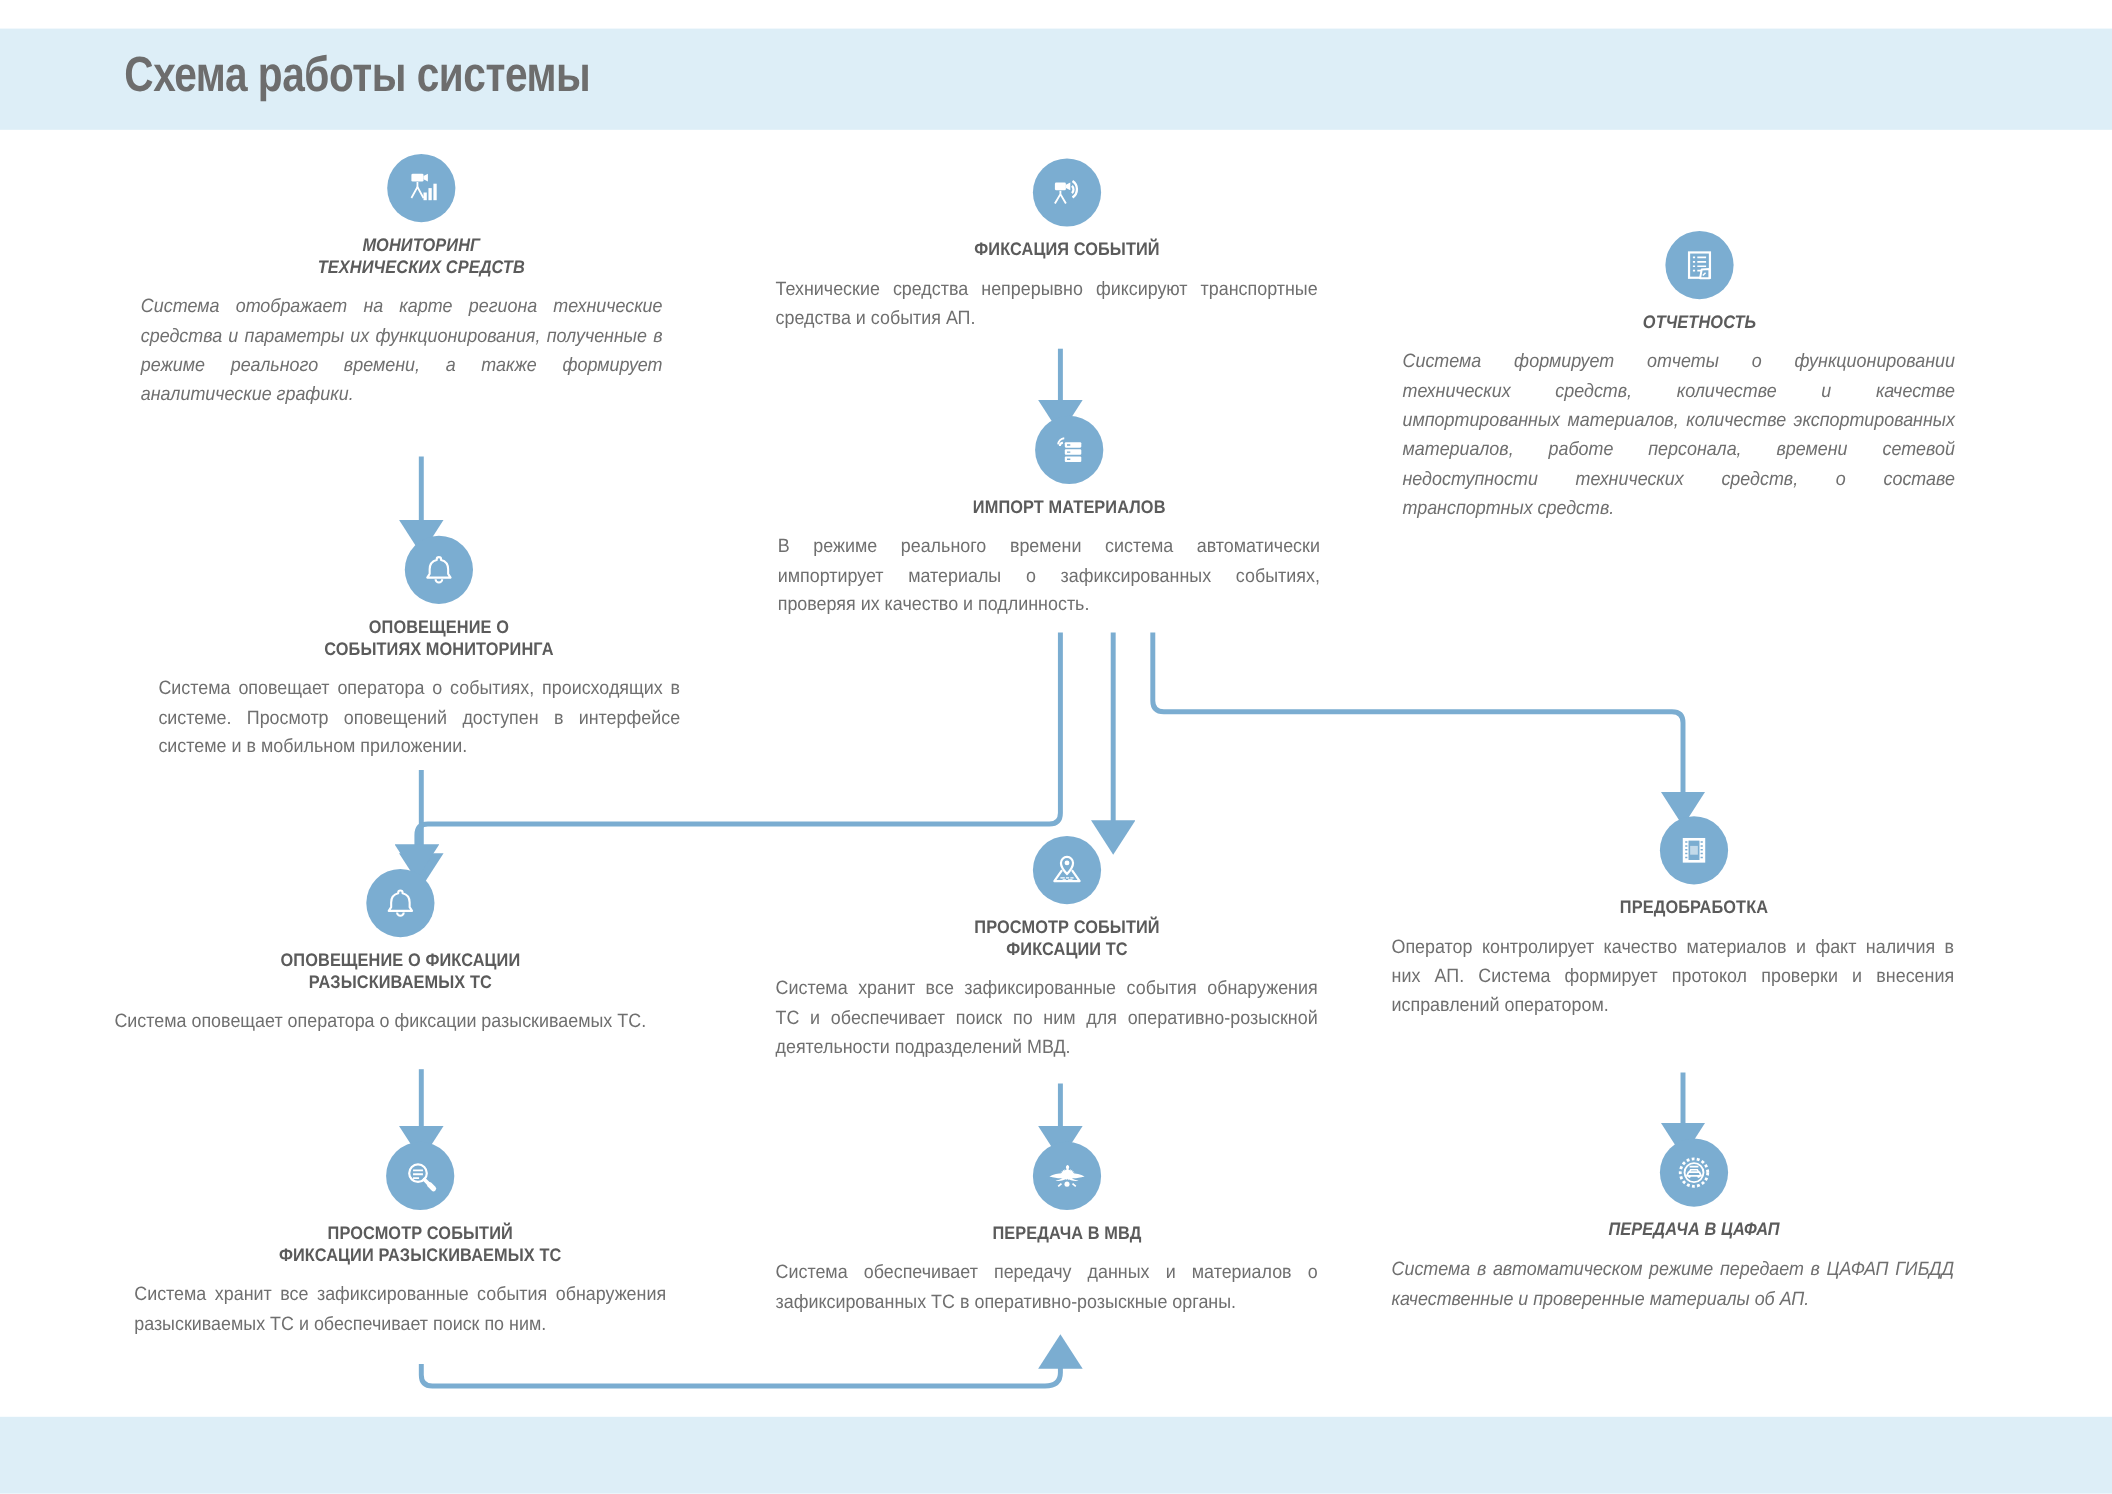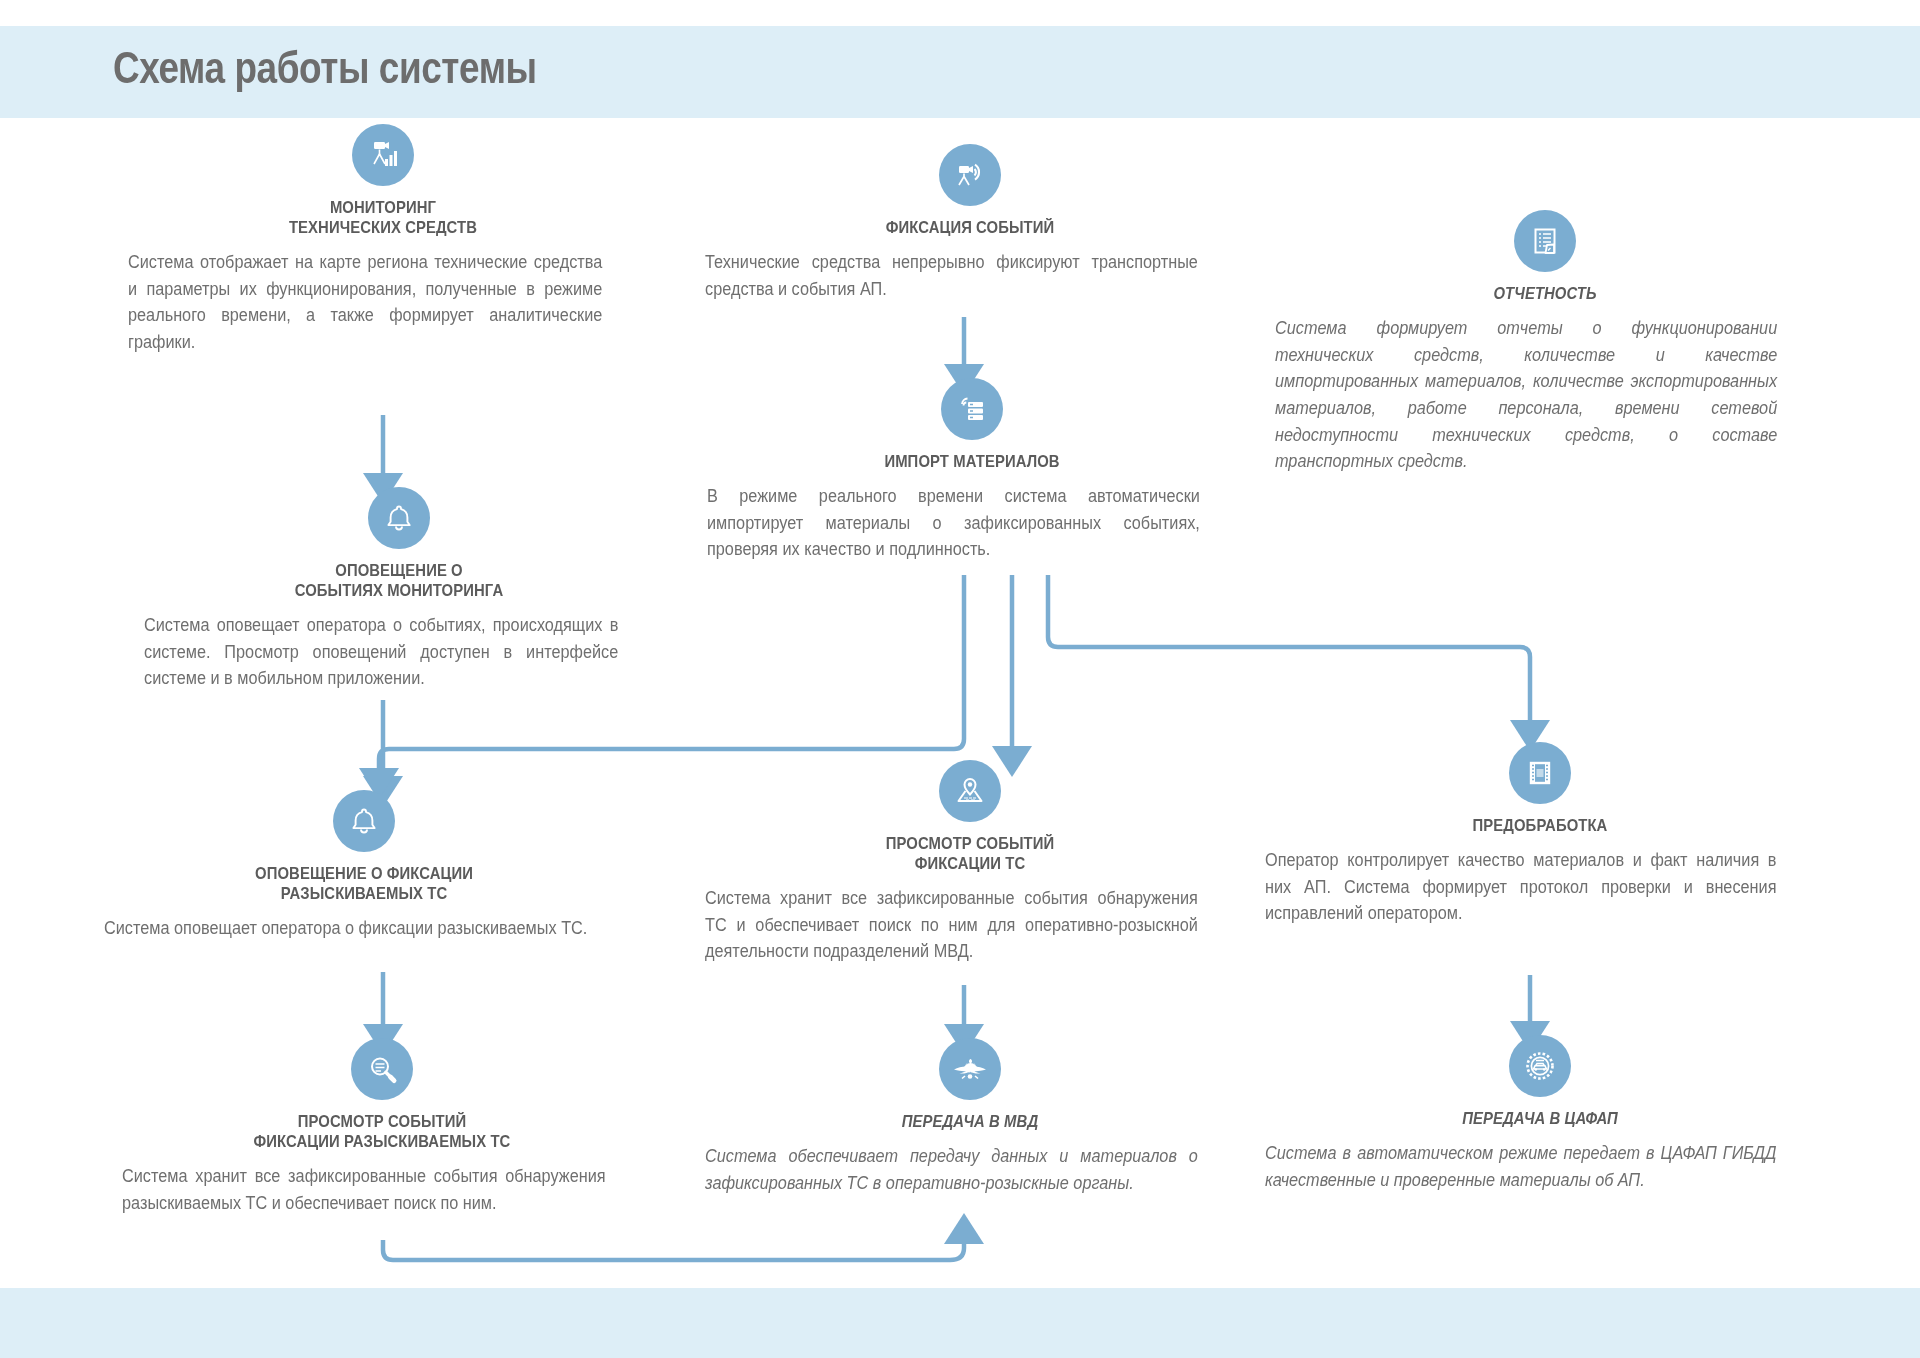--- a/index.html
+++ b/index.html
@@ -90,21 +90,21 @@
     <path d="M383,972 L383,1038"></path>
 
     <path d="M964,985 L964,1038"></path>
 
     <path d="M1530,975 L1530,1035"></path>
 
     <path d="M383,1240 L383,1250 Q383,1260 393,1260 L950,1260 Q964,1260 964,1248 L964,1230"></path>
   </g>
 </svg>
 
-<div class="node" id="node-monitoring" style="left:128px;top:124px;width:510px;">
+<div class="node" id="node-monitoring" style="left:128px;top:140px;width:510px;font-style:italic;">
   <div class="icon-wrap">
     <svg width="34" height="34" viewBox="0 0 34 34">
       <rect x="8" y="4" width="11" height="7" rx="1.2" fill="#fff"></rect>
       <path d="M19,6 L23,4 L23,11 L19,9 z" fill="#fff"></path>
       <path d="M13.5,11.5 L13.5,17" stroke="#fff" stroke-width="1.6"></path>
       <path d="M13.5,16 L8,26 M13.5,16 L19,26" stroke="#fff" stroke-width="1.6" fill="none"></path>
       <rect x="19" y="21" width="3" height="7" fill="#fff"></rect>
       <rect x="23.5" y="17" width="3" height="11" fill="#fff"></rect>
       <rect x="28" y="13" width="3" height="15" fill="#fff"></rect>
     </svg>
@@ -188,21 +188,21 @@
       <circle cx="17" cy="10.5" r="2.2" fill="#fff"></circle>
       <path d="M12.5,17 L5.5,27 h23 L21.5,17" fill="none" stroke="#fff" stroke-width="2" stroke-linejoin="round"></path>
       <path d="M11,24 h4 M16,24 h3 M20,24 h3 M13,26 h3 M18,26 h4" stroke="#fff" stroke-width="1.2"></path>
     </svg>
   </div>
   <div class="node-title">ПРОСМОТР СОБЫТИЙ
 ФИКСАЦИИ ТС</div>
   <div class="node-body">Система хранит все зафиксированные события обнаружения ТС и обеспечивает поиск по ним для оперативно-розыскной деятельности подразделений МВД.</div>
 </div>
 
-<div class="node" id="node-transfer-mvd" style="left:705px;top:1038px;width:530px;font-style:italic;">
+<div class="node" id="node-transfer-mvd" style="left:705px;top:1038px;width:530px;">
   <div class="icon-wrap">
     <svg width="36" height="30" viewBox="0 0 36 30">
       <path d="M18,5 c1.4,0 2,1.1 2,2.2 c0,1 -0.7,1.7 -0.7,1.7 l0.9,0.9 l0.9,-1 l0.3,1.5 l1.4,-0.8 l-0.2,1.6 l1.5,-0.4 l-0.7,1.4 l1.6,0 l-1.1,1.1 l1.4,0.5 l-1.4,0.8 l1.2,0.9 l-1.6,0.2 l0.7,1.4 l-1.6,-0.4 l0.1,1.5 l-1.3,-0.8 l-0.5,1.4 l-0.9,-1.1 l-0.9,1.3 l-0.6,-1.6 l-0.6,1.6 l-0.9,-1.3 l-0.9,1.1 l-0.5,-1.4 l-1.3,0.8 l0.1,-1.5 l-1.6,0.4 l0.7,-1.4 l-1.6,-0.2 l1.2,-0.9 l-1.4,-0.8 l1.4,-0.5 l-1.1,-1.1 l1.6,0 l-0.7,-1.4 l1.5,0.4 l-0.2,-1.6 l1.4,0.8 l0.3,-1.5 l0.9,1 l0.9,-0.9 c0,0 -0.7,-0.7 -0.7,-1.7 c0,-1.1 0.6,-2.2 2,-2.2 z" fill="#fff"></path>
       <path d="M18,13 C13,12 7,13 2,15.5 c5,1.2 9,2 12,1.5 c-2,1.2 -4,2 -6.5,2.4 c4,0.6 8,-0.4 10.5,-2.2 c2.5,1.8 6.5,2.8 10.5,2.2 c-2.5,-0.4 -4.5,-1.2 -6.5,-2.4 c3,0.5 7,-0.3 12,-1.5 C29,13 23,12 18,13 z" fill="#fff"></path>
       <circle cx="18" cy="22.5" r="2.3" fill="#fff"></circle>
       <path d="M13,22 l-3,2.5 M23,22 l3,2.5" stroke="#fff" stroke-width="1.6"></path>
     </svg>
   </div>
   <div class="node-title">ПЕРЕДАЧА В МВД</div>
   <div class="node-body">Система обеспечивает передачу данных и материалов о зафиксированных ТС в оперативно-розыскные органы.</div>

